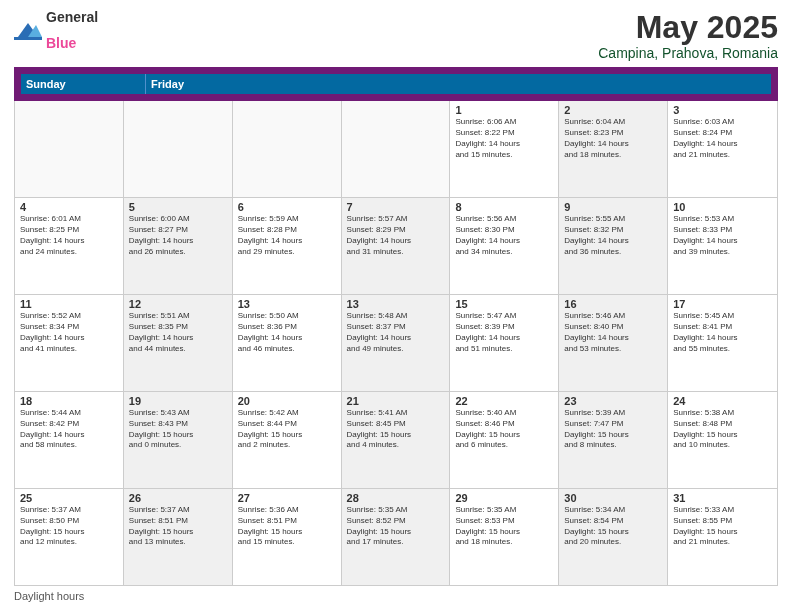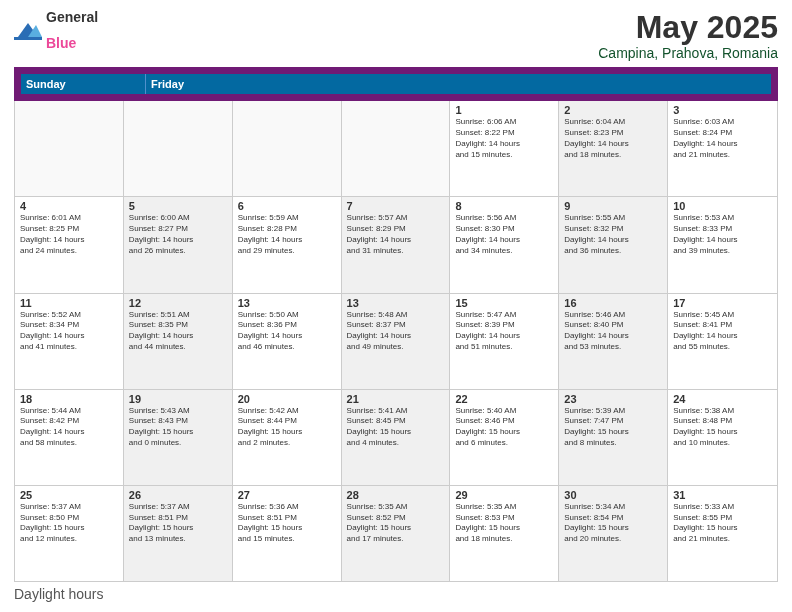--- a/index.html
+++ b/index.html
@@ -115,21 +115,21 @@
       display: block;
       margin-bottom: 1px;
     }
     .cell-text {
       font-size: 8px;
       line-height: 1.35;
       color: #333;
     }
     .footer {
       margin-top: 4px;
-      font-size: 14px;
+      font-size: 11px;
       color: #555;
       text-align: left;
     }
   </style>
 </head>
 <body>
 
 <div class="page">
   <div class="header">
     <div class="logo">

